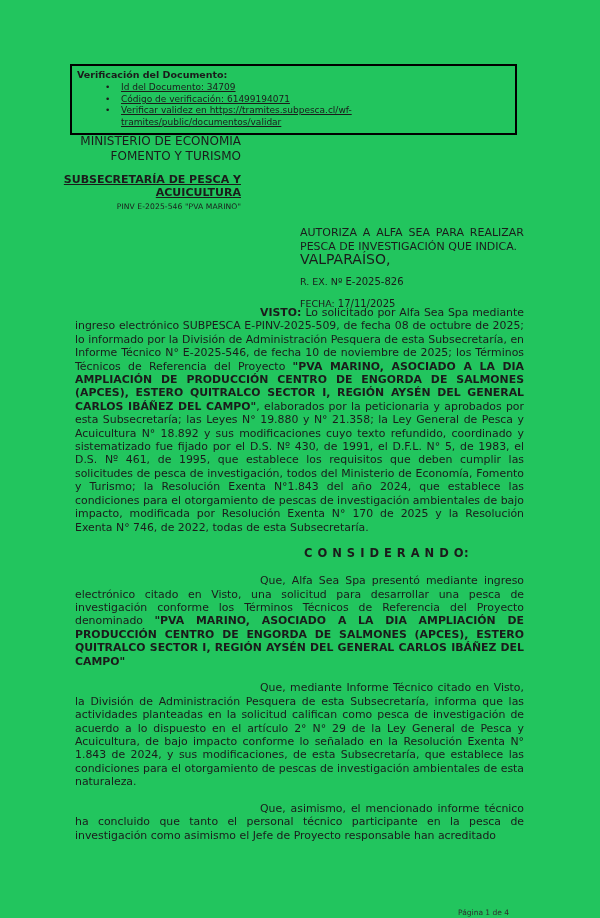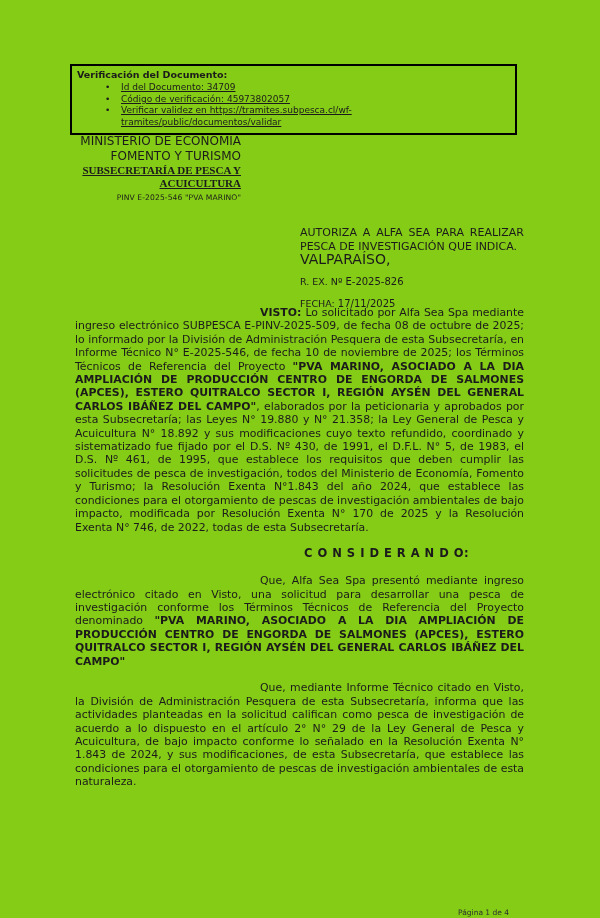--- a/index.html
+++ b/index.html
@@ -1,34 +1,34 @@
 <!DOCTYPE html>
 <html><head>
 <meta charset="utf-8">
 <style>
   html, body { margin:0; padding:0; background:#ffffff; }
   .page {
-    position:relative; width:600px; height:918px; background:#84cc16;
+    position:relative; width:600px; height:918px; background:#22c55e;
     font-family:"DejaVu Sans","Liberation Sans",sans-serif; color:#1b1b1b;
     overflow:hidden;
   }
   
   .verify-box {
     position:absolute; left:70px; top:64px; width:433px;
     border:2px solid #000; padding:3px 5px 5px 5px;
   }
   .vb-title { font-weight:bold; font-size:9.5px; line-height:11px; }
   .vb-list { margin:2px 0 0 0; padding:0; list-style:none;text-decoration:underline; }
   .vb-list li { position:relative; padding-left:44px; font-size:9px; line-height:11.6px; }
   .vb-list li::before { content:"\2022"; position:absolute; left:28px; top:0; font-size:9px; }
   
   .org-header { position:absolute; left:47px; top:134px; width:194px; text-align:right; }
   .org-line { font-size:12px; line-height:15px; }
   .org-sub { font-weight:bold; text-decoration:underline; font-size:11px; line-height:13px; }
-  .org-sub-wrap { margin-top:0;font-family:Liberation Serif, serif; }
+  .org-sub-wrap { margin-top:9px; }
   .org-ref { font-size:7.6px; margin-top:3px; letter-spacing:0.1px; }
   
   .res-block { position:absolute; left:300px; top:192px; width:224px; }
   .res-subject { font-size:11px; line-height:13.5px; text-align:justify;margin-top:34px; }
   .res-city { font-size:14px; line-height:13.5px; }
   .res-line { margin-top:8px; font-size:9.5px; line-height:14px; white-space:nowrap; }
   .res-line .big { font-size:10px; font-weight:normal; }
   
   .doc-body {
     position:absolute; left:75px; top:306px; width:449px;
@@ -46,21 +46,21 @@
 </style>
 </head>
 <body>
 
 <div class="page">
 
   <div class="verify-box">
     <div class="vb-title">Verificación del Documento:</div>
     <ul class="vb-list">
       <li>Id del Documento: 34709</li>
-      <li>Código de verificación: 45973802057</li>
+      <li>Código de verificación: 61499194071</li>
       <li>Verificar validez en https://tramites.subpesca.cl/wf-tramites/public/documentos/validar</li>
     </ul>
   </div>
 
   <div class="org-header">
     <div class="org-line">MINISTERIO DE ECONOMIA</div>
     <div class="org-line">FOMENTO Y TURISMO</div>
     <div class="org-sub-wrap">
       <div class="org-sub">SUBSECRETARÍA DE PESCA Y</div>
       <div class="org-sub">ACUICULTURA</div>
@@ -82,18 +82,19 @@
   <div class="doc-body">
 
     <p class="para"><span class="bold">VISTO: </span><span>Lo solicitado por Alfa Sea Spa mediante ingreso electrónico SUBPESCA E-PINV-2025-509, de fecha 08 de octubre de 2025; lo informado por la División de Administración Pesquera de esta Subsecretaría, en Informe Técnico N° E-2025-546, de fecha 10 de noviembre de 2025; los Términos Técnicos de Referencia del Proyecto </span><span class="bold">"PVA MARINO, ASOCIADO A LA DIA AMPLIACIÓN DE PRODUCCIÓN CENTRO DE ENGORDA DE SALMONES (APCES), ESTERO QUITRALCO SECTOR I, REGIÓN AYSÉN DEL GENERAL CARLOS IBÁÑEZ DEL CAMPO"</span><span>, elaborados por la peticionaria y aprobados por esta Subsecretaría; las Leyes N° 19.880 y N° 21.358; la Ley General de Pesca y Acuicultura N° 18.892 y sus modificaciones cuyo texto refundido, coordinado y sistematizado fue fijado por el D.S. Nº 430, de 1991, el D.F.L. N° 5, de 1983, el D.S. Nº 461, de 1995, que establece los requisitos que deben cumplir las solicitudes de pesca de investigación, todos del Ministerio de Economía, Fomento y Turismo; la Resolución Exenta N°1.843 del año 2024, que establece las condiciones para el otorgamiento de pescas de investigación ambientales de bajo impacto, modificada por Resolución Exenta N° 170 de 2025 y la Resolución Exenta N° 746, de 2022, todas de esta Subsecretaría.</span></p>
 
     <p class="heading-considerando">C O N S I D E R A N D O:</p>
 
     <p class="para"><span>Que, Alfa Sea Spa presentó mediante ingreso electrónico citado en Visto, una solicitud para desarrollar una pesca de investigación conforme los Términos Técnicos de Referencia del Proyecto denominado </span><span class="bold">"PVA MARINO, ASOCIADO A LA DIA AMPLIACIÓN DE PRODUCCIÓN CENTRO DE ENGORDA DE SALMONES (APCES), ESTERO QUITRALCO SECTOR I, REGIÓN AYSÉN DEL GENERAL CARLOS IBÁÑEZ DEL CAMPO"</span></p>
 
     <p class="para">Que, mediante Informe Técnico citado en Visto, la División de Administración Pesquera de esta Subsecretaría, informa que las actividades planteadas en la solicitud califican como pesca de investigación de acuerdo a lo dispuesto en el artículo 2° N° 29 de la Ley General de Pesca y Acuicultura, de bajo impacto conforme lo señalado en la Resolución Exenta N° 1.843 de 2024, y sus modificaciones, de esta Subsecretaría, que establece las condiciones para el otorgamiento de pescas de investigación ambientales de esta naturaleza.</p>
 
+    <p class="para last">Que, asimismo, el mencionado informe técnico ha concluido que tanto el personal técnico participante en la pesca de investigación como asimismo el Jefe de Proyecto responsable han acreditado</p>
 
   </div>
 
   <div class="footer-page">Página 1 de 4</div>
 
 </div>
 
 </body></html>

